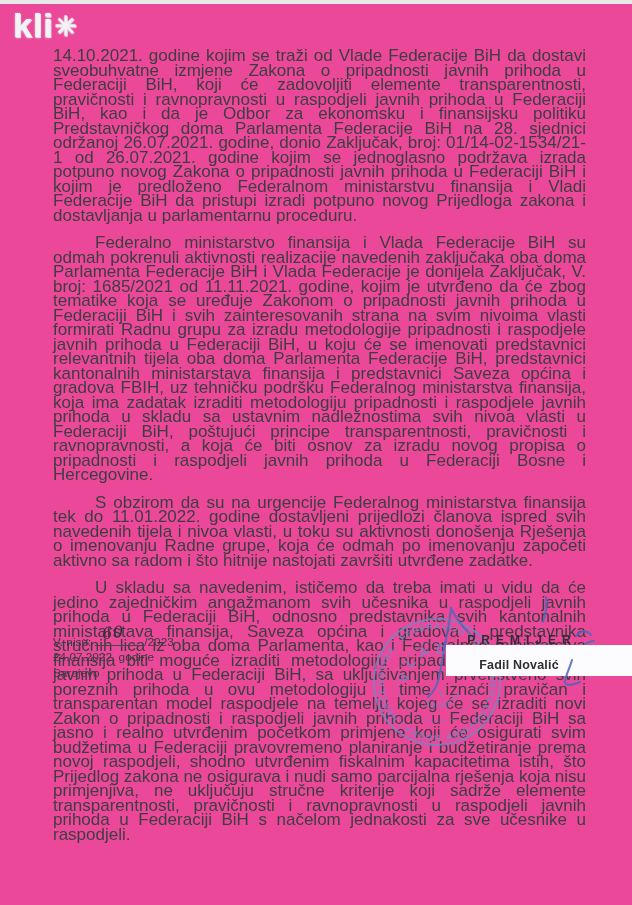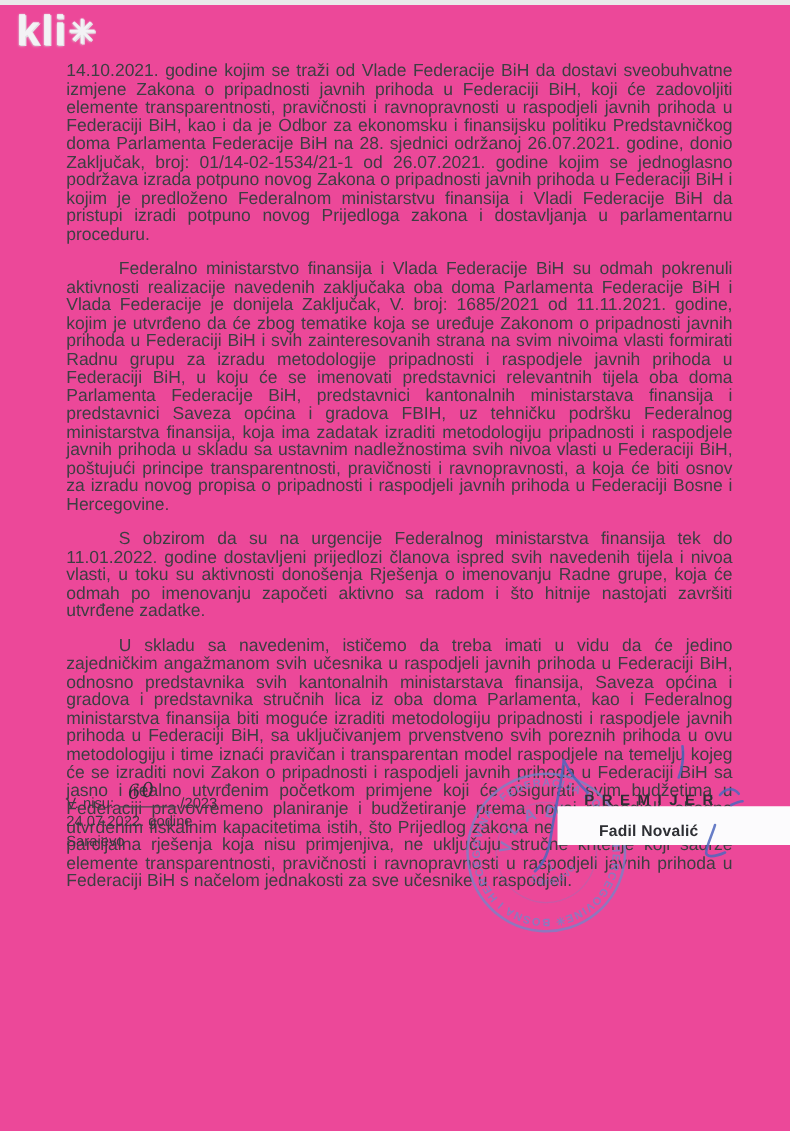--- a/index.html
+++ b/index.html
@@ -13,21 +13,21 @@
     position:absolute;left:13px;top:2px;
     font-size:34px;font-weight:bold;letter-spacing:1px;
     color:#f3f2f5;
     text-shadow:0 1px 2px #dcdade,0 0 1px #e5e3e8,1px 1px 0 #e9e7ec;
     user-select:none;
   }
   .wm .star{font-size:26px;vertical-align:2px;margin-left:1px;}
   
   .body-text{
     position:absolute;left:53px;top:45px;width:533px;
-    font-size:14px;line-height:14.5px;text-align:justify;
+    font-size:17px;line-height:14.5px;text-align:justify;
   }
   .body-text p{margin:0 0 13px 0;text-indent:42px;}
   .body-text p.first{text-indent:0;}
   
   .footer{
     position:absolute;left:53px;top:629px;
     font-size:11.8px;line-height:15.4px;color:#3a3b40;
   }
   .uline{
     display:inline-block;width:46px;height:12px;

